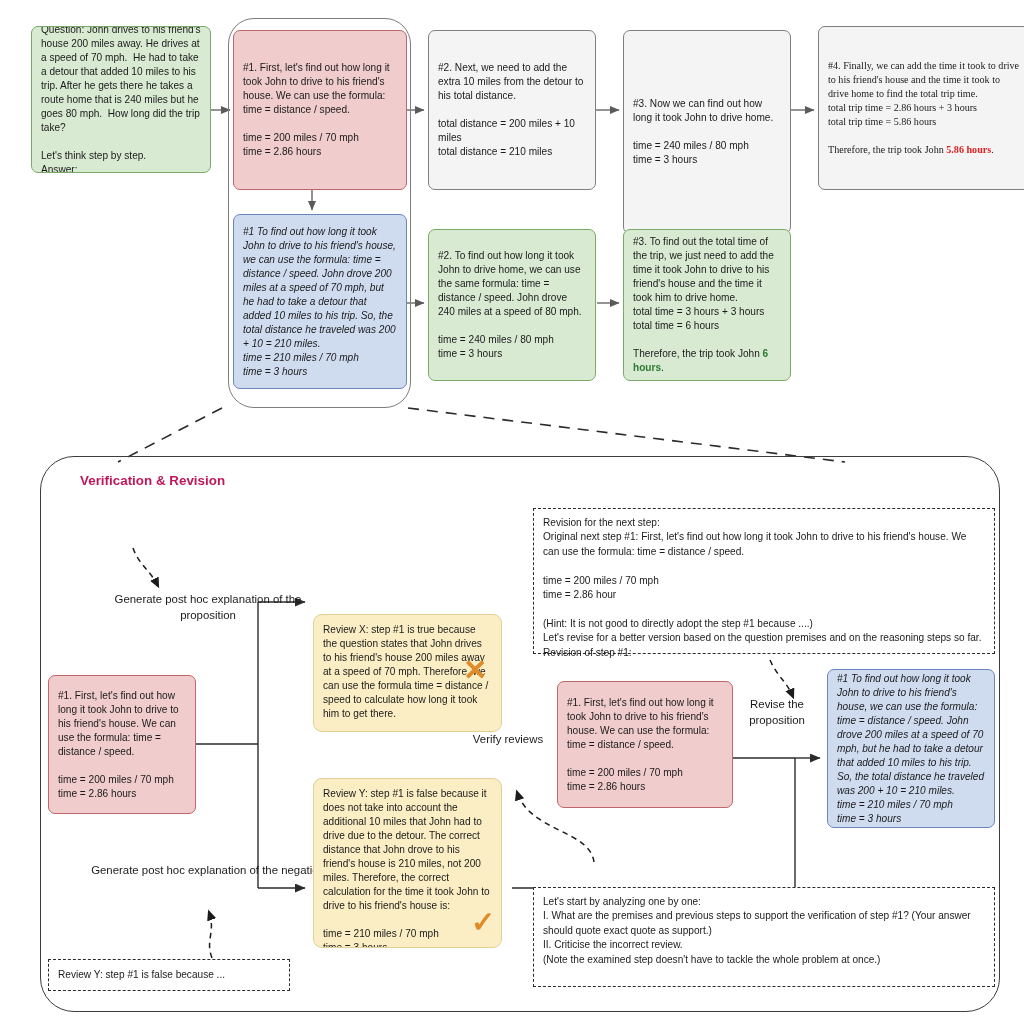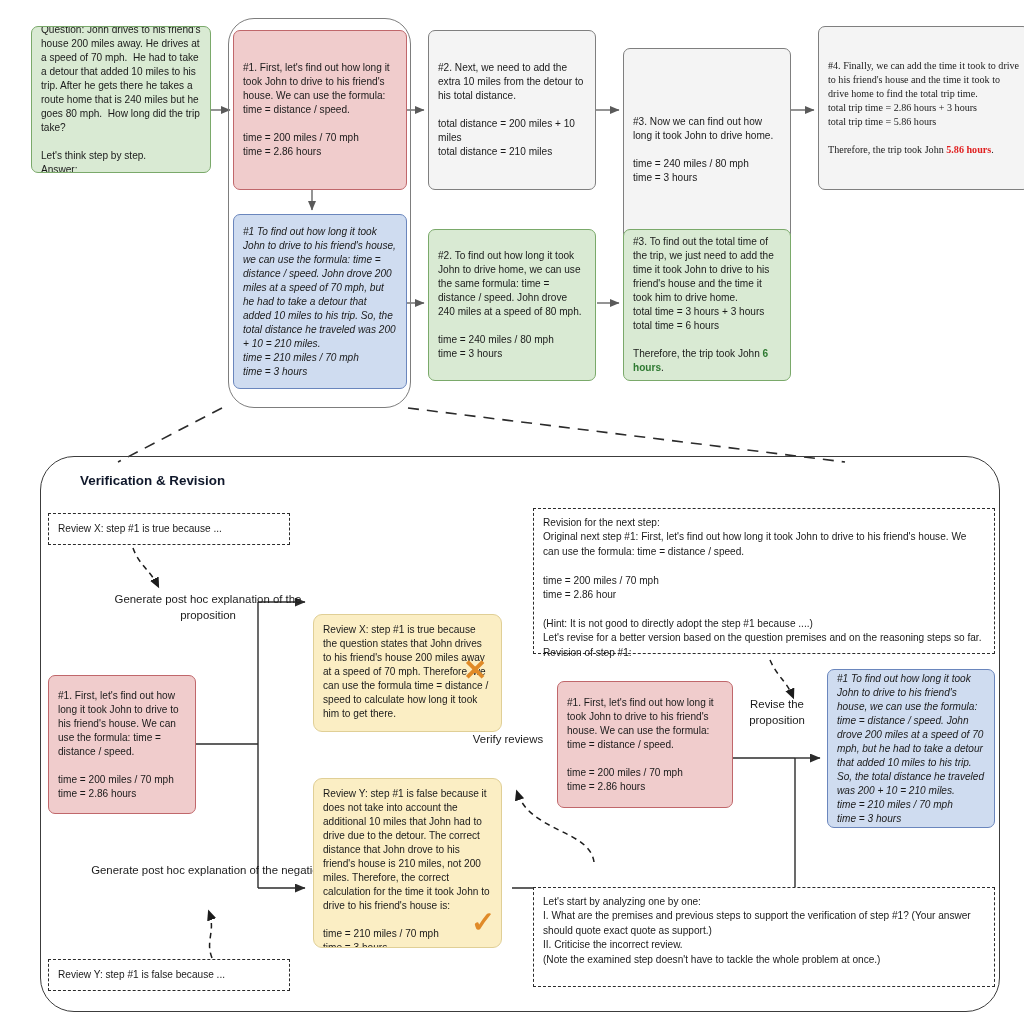--- a/index.html
+++ b/index.html
@@ -22,21 +22,21 @@
   .dashbox{position:absolute;box-sizing:border-box;background:#ffffff;
        border:1.4px dashed #2b2b2b;font-size:10.1px;line-height:14.4px;
        padding:7px 9px;white-space:pre-wrap;}
   .dashbox.one{display:flex;align-items:center;}
 
   .outer{position:absolute;box-sizing:border-box;border:1.3px solid #7d7d7d;
          border-radius:26px;background:transparent;}
   .panel{position:absolute;box-sizing:border-box;border:1.4px solid #3c3c3c;
          border-radius:34px;background:transparent;}
 
-  .panel-title{position:absolute;font-size:13.4px;font-weight:bold;color:#0f172a;}
+  .panel-title{position:absolute;font-size:13.4px;font-weight:bold;color:#be185d;}
   .caption{position:absolute;font-size:11.4px;line-height:16px;text-align:center;color:#1a1a1a;}
 
   .mark{position:absolute;font-size:29px;font-weight:bold;color:#e08a28;
         font-family:"Liberation Sans",sans-serif;line-height:1;}
   .red-em{color:#e02020;font-weight:bold;}
   .green-em{color:#2f7a32;font-weight:bold;}
 </style>
 </head>
 <body>
 
@@ -108,21 +108,21 @@
   <div class="box red vcenter" style="left:233px;top:30px;width:174px;height:160px;">#1. First, let's find out how long it took John to drive to his friend's house. We can use the formula: time = distance / speed.
 
 time = 200 miles / 70 mph
 time = 2.86 hours</div>
 
   <div class="box grey vcenter" style="left:428px;top:30px;width:168px;height:160px;">#2. Next, we need to add the extra 10 miles from the detour to his total distance.
 
 total distance = 200 miles + 10 miles
 total distance = 210 miles</div>
 
-  <div class="box grey vcenter" style="left:623px;top:48px;width:168px;height:204px;">#3. Now we can find out how long it took John to drive home.
+  <div class="box grey vcenter" style="left:623px;top:30px;width:168px;height:204px;">#3. Now we can find out how long it took John to drive home.
 
 time = 240 miles / 80 mph
 time = 3 hours</div>
 
   <div class="box grey vcenter" style="left:818px;top:26px;width:212px;height:164px;font-family:Liberation Serif, serif;">
     <div><span>#4. Finally, we can add the time it took to drive to his friend's house and the time it took to drive home to find the total trip time.
 total trip time = 2.86 hours + 3 hours
 total trip time = 5.86 hours
 
 Therefore, the trip took John </span><span class="red-em">5.86 hours</span><span>.</span></div>
@@ -142,21 +142,20 @@
 total time = 3 hours + 3 hours
 total time = 6 hours
 
 Therefore, the trip took John </span><span class="green-em">6 hours</span><span>.</span></div>
   </div>
 
   <div class="panel" style="left:40px;top:456px;width:960px;height:556px;"></div>
 
   <div class="panel-title" style="left:80px;top:473px;">Verification &amp; Revision</div>
 
-  <div class="dashbox one" style="left:48px;top:513px;width:242px;height:32px;">Review X: step #1 is true because ...</div>
 
   <div class="dashbox one" style="left:48px;top:959px;width:242px;height:32px;">Review Y: step #1 is false because ...</div>
 
   <div class="caption" style="left:88px;top:591px;width:240px;">Generate post hoc
 explanation of the proposition</div>
 
   <div class="caption" style="left:88px;top:862px;width:240px;">Generate post hoc
 explanation of the negation</div>
 
   <div class="caption" style="left:420px;top:731px;width:176px;">Verify reviews</div>

